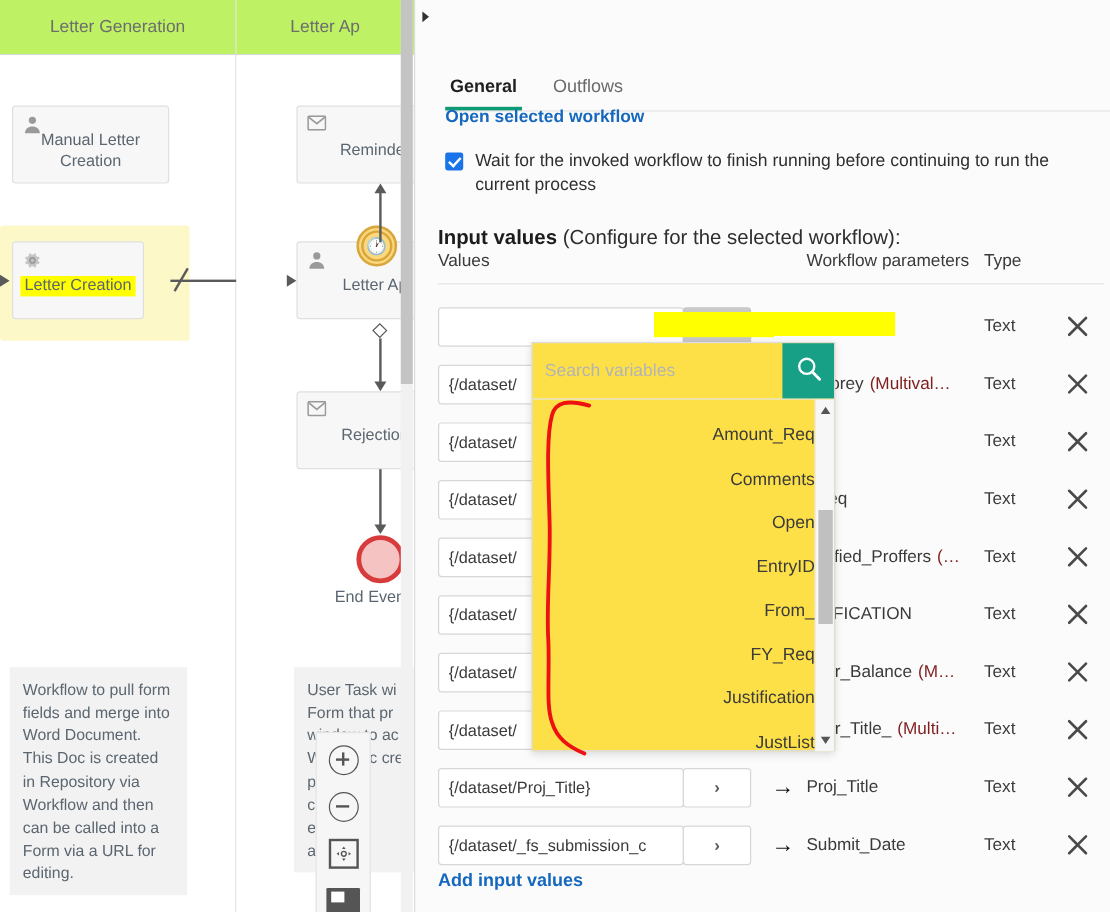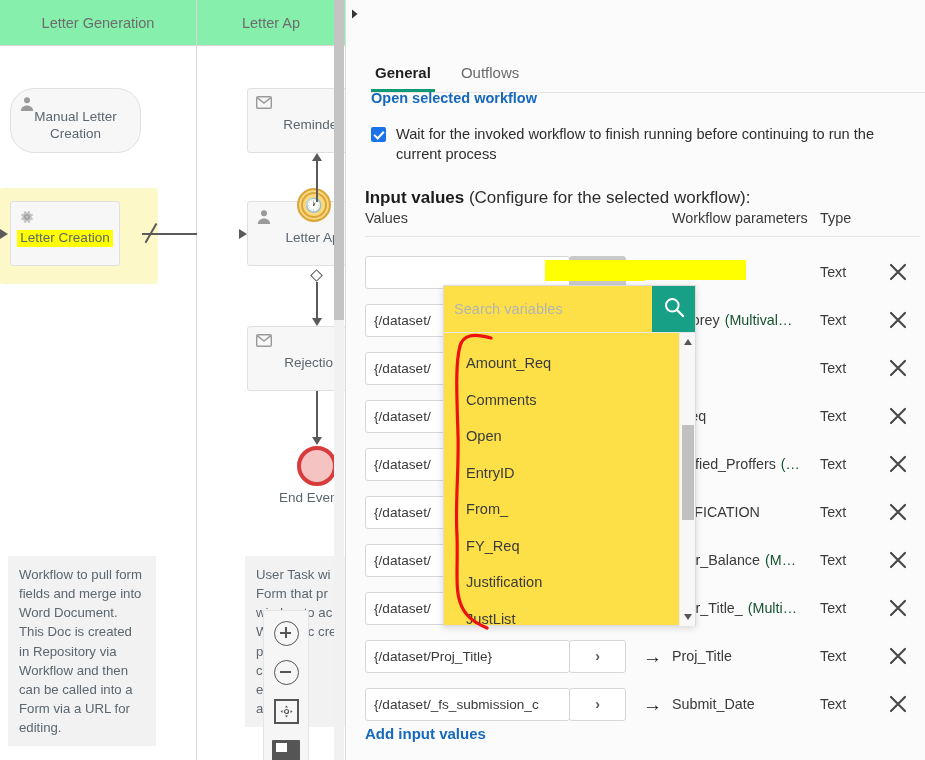--- a/index.html
+++ b/index.html
@@ -15,21 +15,21 @@
   
   #canvas {
     position: absolute; left: 0; top: 0; width: 345px; height: 760px;
     background: #ffffff; overflow: hidden;
   }
   .lane {
     position: absolute; top: 0; height: 760px;
     border-right: 1px solid #d8d8d8;
   }
   .lane-header {
-    height: 46px; background: #86efac;
+    height: 46px; background: #bef264;
     border-bottom: 1px solid #d8d8d8;
     display: flex; align-items: center; justify-content: center;
     color: #6d6d6d; font-size: 14.5px;
     white-space: nowrap; overflow: hidden;
   }
   .lane-body { position: relative; height: 714px; background: #fff; }
 
   .node {
     position: absolute;
     background: #f7f7f7;
@@ -246,21 +246,21 @@
     cursor: pointer;
   }
   .maparrow {
     position: absolute; left: 278px;
     color: #111; font-size: 19px; line-height: 1;
   }
   .param {
     position: absolute; left: 307px;
     font-size: 14.3px; color: #3a3a3a; white-space: nowrap;
   }
-  .param .muted { color: #14532d; }
+  .param .muted { color: #7f1d1d; }
   .typecell {
     position: absolute; left: 455px;
     font-size: 14.3px; color: #3a3a3a;
   }
   .xbtn {
     position: absolute; left: 522px;
     width: 22px; height: 22px; cursor: pointer;
     color: #4a4a4a;
   }
   .xbtn svg { display: block; }
@@ -298,20 +298,21 @@
   #dd-search-input::placeholder { color: #b4b4b4; }
   #dd-search-btn {
     width: 43px; background: #18a086;
     display: flex; align-items: center; justify-content: center;
     cursor: pointer;
   }
   #dd-list-wrap { position: relative; height: 293px; }
   #dd-list {
     position: absolute; left: 0; top: 0; right: 16px; bottom: 0;
     padding: 12px 0 0 22px;
+    text-align: right;
   }
   .dd-item {
     height: 36.5px; line-height: 36.5px;
     font-size: 14.6px; color: #3b3b3b;
     cursor: pointer; white-space: nowrap;
   }
   #dd-scrollbar {
     position: absolute; right: 0; top: 0; width: 16px; bottom: 0;
     background: #f7f7f7; border-left: 1px solid #ececec;
   }
@@ -338,21 +339,21 @@
 <body>
 
 <div id="root">
 
   <div id="canvas">
 
     <div class="lane" style="left:0; width:197px;">
       <div class="lane-header">Letter Generation</div>
       <div class="lane-body">
 
-        <div class="node" style="left:10px; top:42px; width:131px; height:65px;border-radius:24px;">
+        <div class="node" style="left:10px; top:42px; width:131px; height:65px;">
           <span class="node-ico">
             <svg width="16" height="16" viewBox="0 0 16 16">
                 <circle cx="8" cy="4.3" r="3" fill="#9a9a9a"></circle>
                 <path d="M1.8 15c0-3.4 2.8-5.6 6.2-5.6s6.2 2.2 6.2 5.6z" fill="#9a9a9a"></path>
               </svg>
           </span>
           <span class="node-label" style="white-space:pre-line;">Manual Letter
 Creation</span>
         </div>
 

